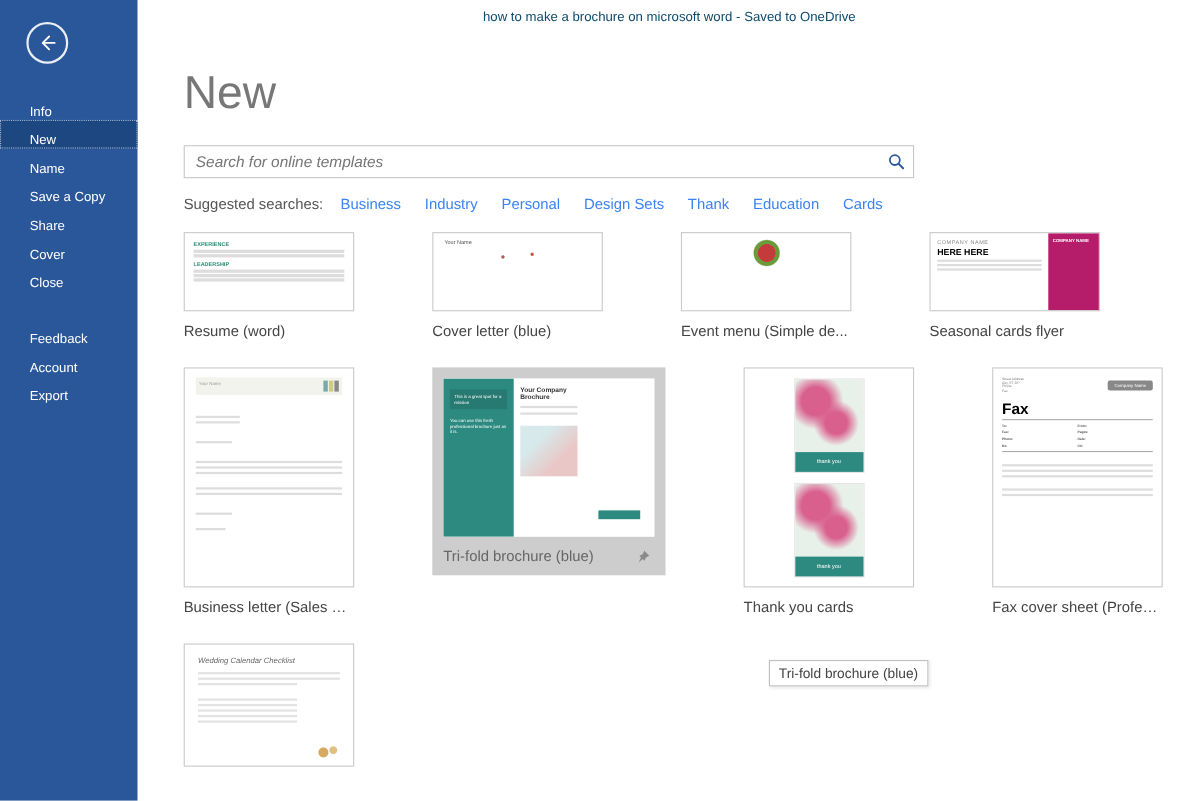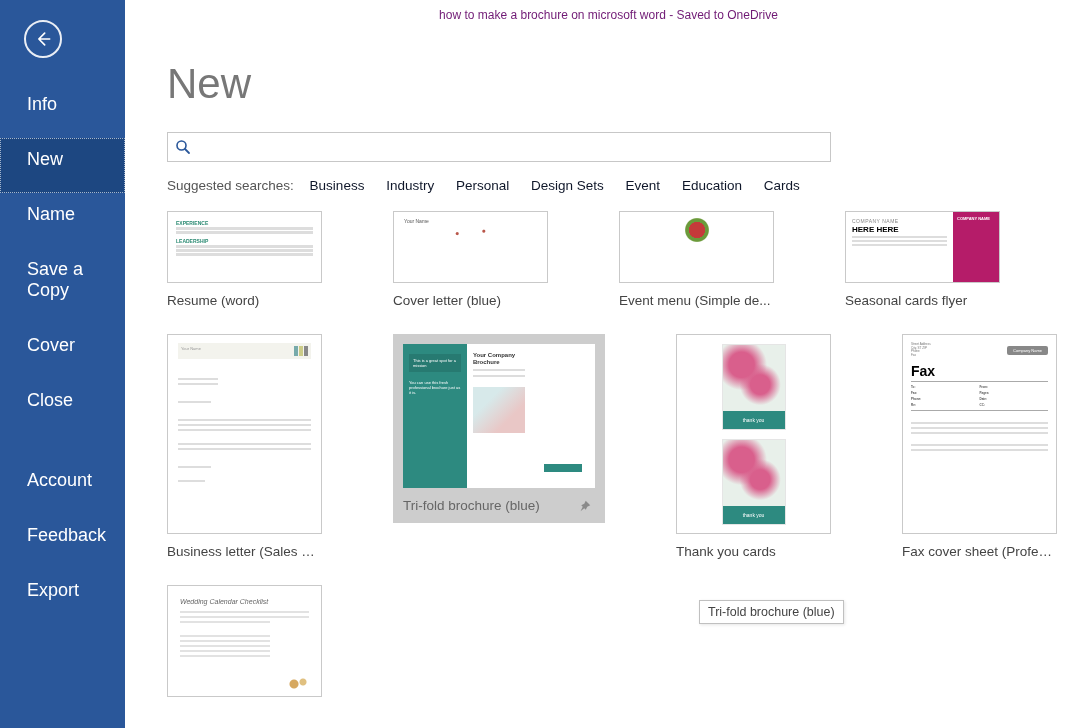--- a/index.html
+++ b/index.html
@@ -29,22 +29,22 @@
     display: flex;
     align-items: center;
     justify-content: center;
     cursor: pointer;
   }
   .back-btn svg { width: 20px; height: 20px; }
   .nav-list {
     margin-top: 25px;
   }
   .nav-item {
-    padding: 10px 24px 22px 26px;
-    font-size: 18px;
+    padding: 10px 24px 0 26px;
+    font-size: 12px;
     cursor: pointer;
     border: 1px solid transparent;
   }
   .nav-item.selected {
     background: #1d4781;
     border: 1px dotted rgba(255,255,255,0.6);
   }
   .nav-spacer {
     height: 25px;
   }
@@ -54,21 +54,21 @@
     position: relative;
     overflow: hidden;
   }
   .titlebar {
     position: absolute;
     left: 0;
     right: 0;
     top: 8px;
     text-align: center;
     font-size: 12px;
-    color: #701a75;
+    color: #0c4a6e;
   }
   .page-title {
     font-size: 42px;
     font-weight: 300;
     color: #777;
     margin-top: 50px;
   }
   .search-wrap {
     margin-top: 24px;
     width: 664px;
@@ -96,21 +96,21 @@
     cursor: pointer;
     color: #2a579a;
   }
   .suggested {
     margin-top: 16px;
     font-size: 13.5px;
     color: #555;
   }
   .suggested .lbl { margin-right: 12px; }
   .suggested .link {
-    color: #0f172a;
+    color: #3b82f6;
     margin-right: 18px;
     cursor: pointer;
   }
   .templates {
     margin-top: 18px;
     display: flex;
     flex-wrap: wrap;
     gap: 26px 71px;
     padding-right: 20px;
   }
@@ -240,50 +240,52 @@
   <div class="back-btn">
     <svg viewBox="0 0 24 24">
       <path d="M14 5 L7 12 L14 19 M7 12 L20 12" stroke="#fff" stroke-width="2" fill="none" stroke-linecap="round" stroke-linejoin="round"></path>
     </svg>
   </div>
   <div class="nav-list">
     <div class="nav-item">Info</div>
     <div class="nav-item selected">New</div>
     <div class="nav-item">Name</div>
     <div class="nav-item">Save a Copy</div>
+    <div class="nav-item">Share</div>
     <div class="nav-item">Cover</div>
     <div class="nav-item">Close</div>
     <div class="nav-spacer"></div>
+    <div class="nav-item">Feedback</div>
     <div class="nav-item">Account</div>
-    <div class="nav-item">Feedback</div>
     <div class="nav-item">Export</div>
   </div>
 </div>
 
 <div class="main">
   <div class="titlebar">how to make a brochure on microsoft word  -  Saved to OneDrive</div>
 
   <div class="page-title">New</div>
 
   <div class="search-wrap">
+    <input class="search-input" placeholder="Search for online templates" style="">
     <div class="search-btn">
       <svg width="16" height="16" viewBox="0 0 16 16">
         <circle cx="6.5" cy="6.5" r="4.5" stroke="#2a579a" stroke-width="1.6" fill="none"></circle>
         <line x1="10" y1="10" x2="14" y2="14" stroke="#2a579a" stroke-width="1.8" stroke-linecap="round"></line>
       </svg>
     </div>
   </div>
 
   <div class="suggested">
     <span class="lbl">Suggested searches:</span>
     <span class="link">Business</span>
     <span class="link">Industry</span>
     <span class="link">Personal</span>
     <span class="link">Design Sets</span>
-    <span class="link">Event</span>
+    <span class="link">Thank</span>
     <span class="link">Education</span>
     <span class="link">Cards</span>
   </div>
 
   <div class="templates">
 
     <div class="tpl">
       <div class="thumb row1 t-resume">
         <div class="h">EXPERIENCE</div>
         <div class="l"></div>

